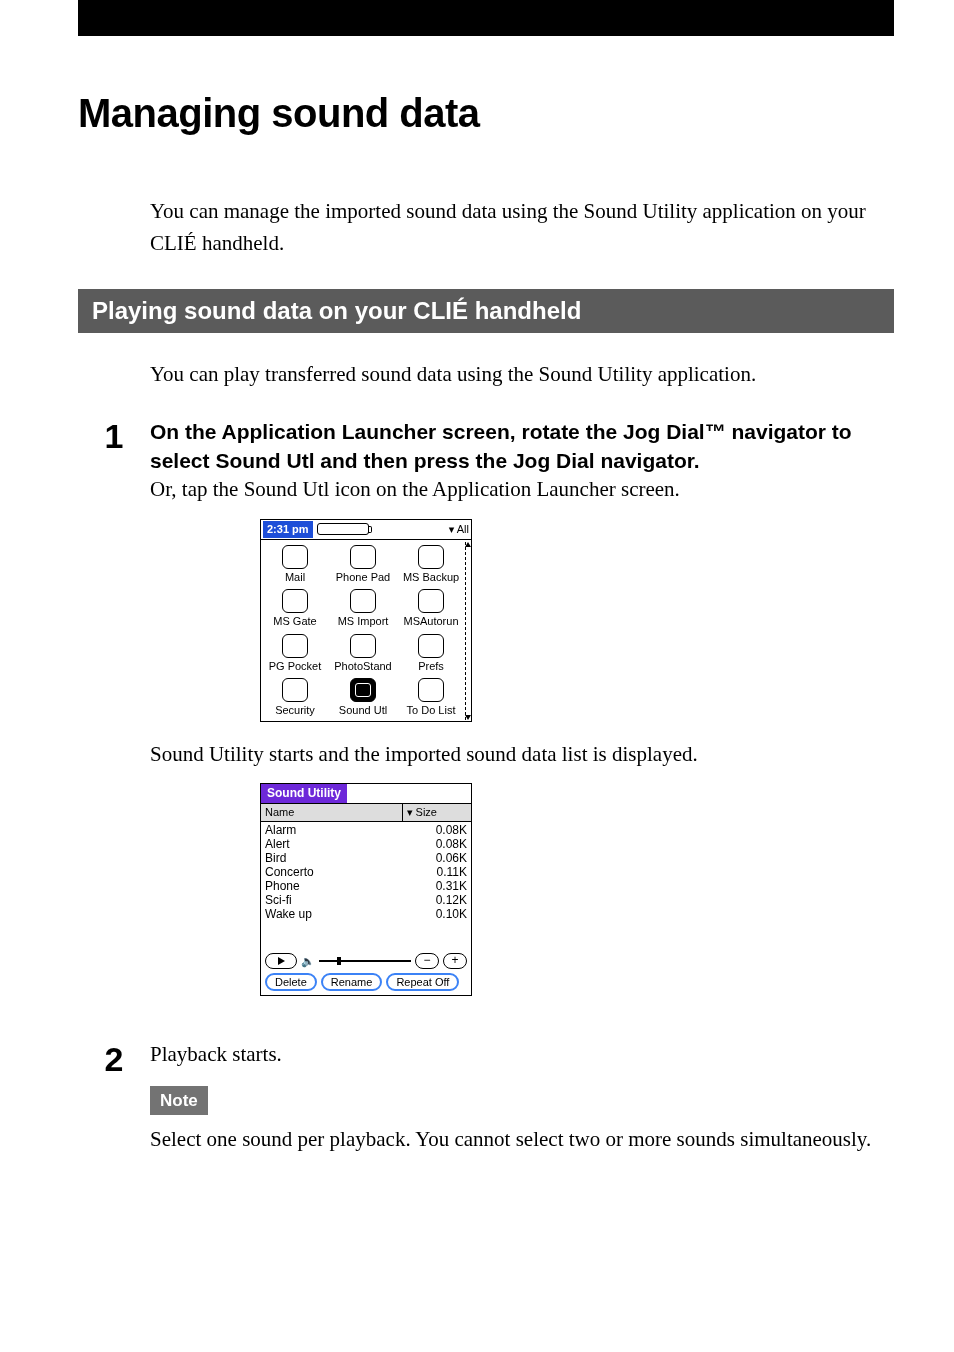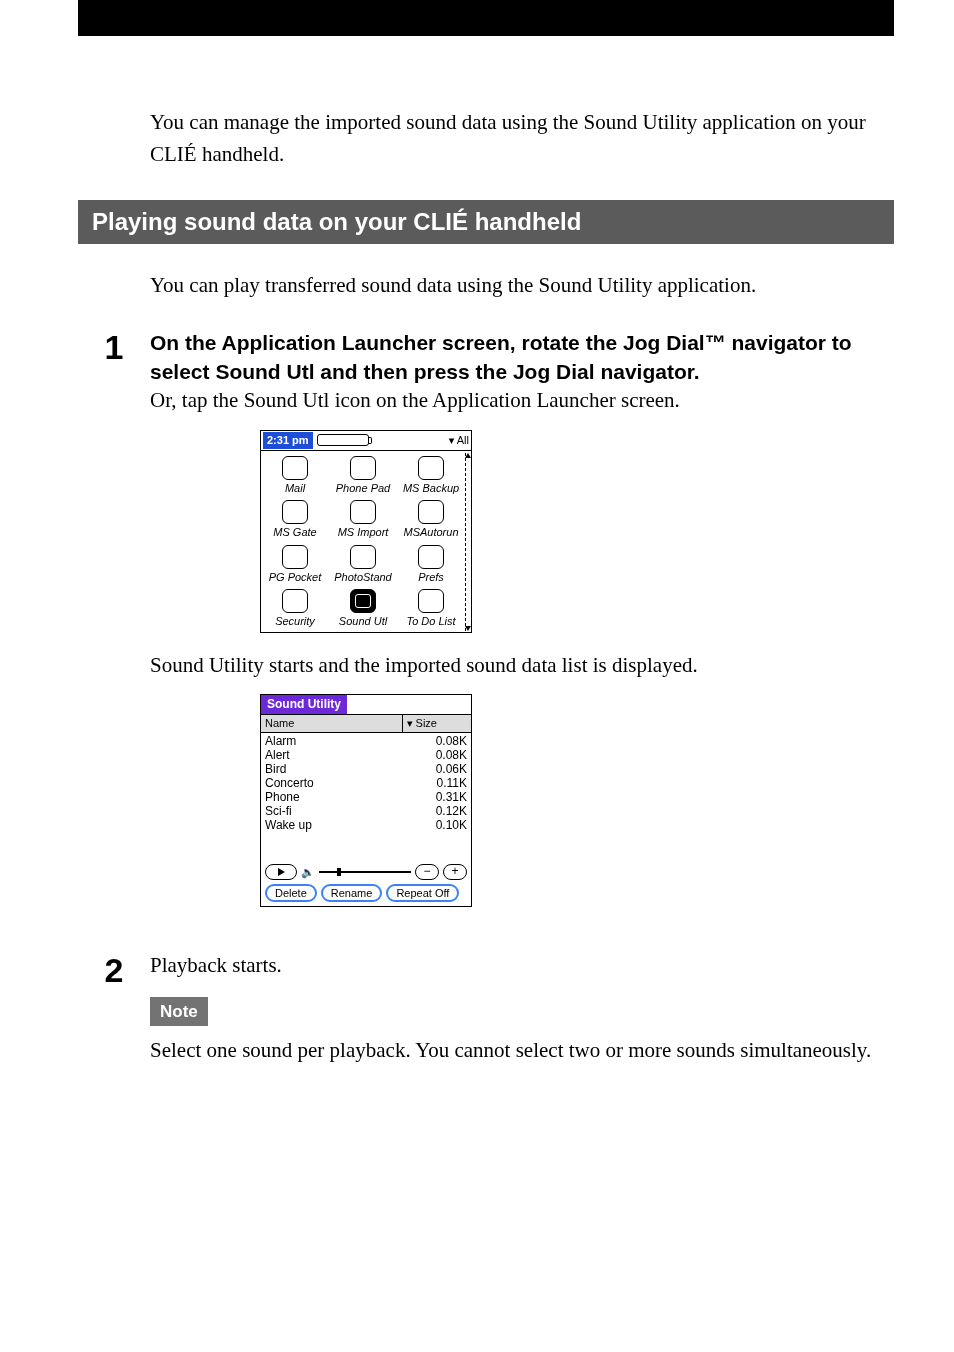--- a/index.html
+++ b/index.html
@@ -117,21 +117,21 @@
   .l-cat {
     margin-left: auto;
     font-size: 11px;
   }
   .l-grid {
     display: grid;
     grid-template-columns: 1fr 1fr 1fr 6px;
     text-align: center;
     padding: 2px 0 1px 0;
   }
-  .l-cell { padding: 3px 0 1px 0; font-style: italic; }
+  .l-cell { padding: 3px 0 1px 0; }
   .l-icon {
     width: 24px; height: 22px;
     margin: 0 auto 1px auto;
     border: 1px solid #000;
     border-radius: 6px;
     position: relative;
   }
   .l-icon.selected {
     background: #000;
   }
@@ -264,20 +264,21 @@
     margin: 110px 0 0 0;
   }
 </style>
 </head>
 <body>
 
 <div class="top-bar"></div>
 
 <div class="content">
 
+  <h1 class="page-title">Managing sound data</h1>
 
   <p class="intro">You can manage the imported sound data using the Sound Utility application on your CLIÉ handheld.</p>
 
   <div class="section-bar">Playing sound data on your CLIÉ handheld</div>
 
   <p class="body-text">You can play transferred sound data using the Sound Utility application.</p>
 
   <div class="step">
     <div class="step-num">1</div>
     <div class="step-body">

